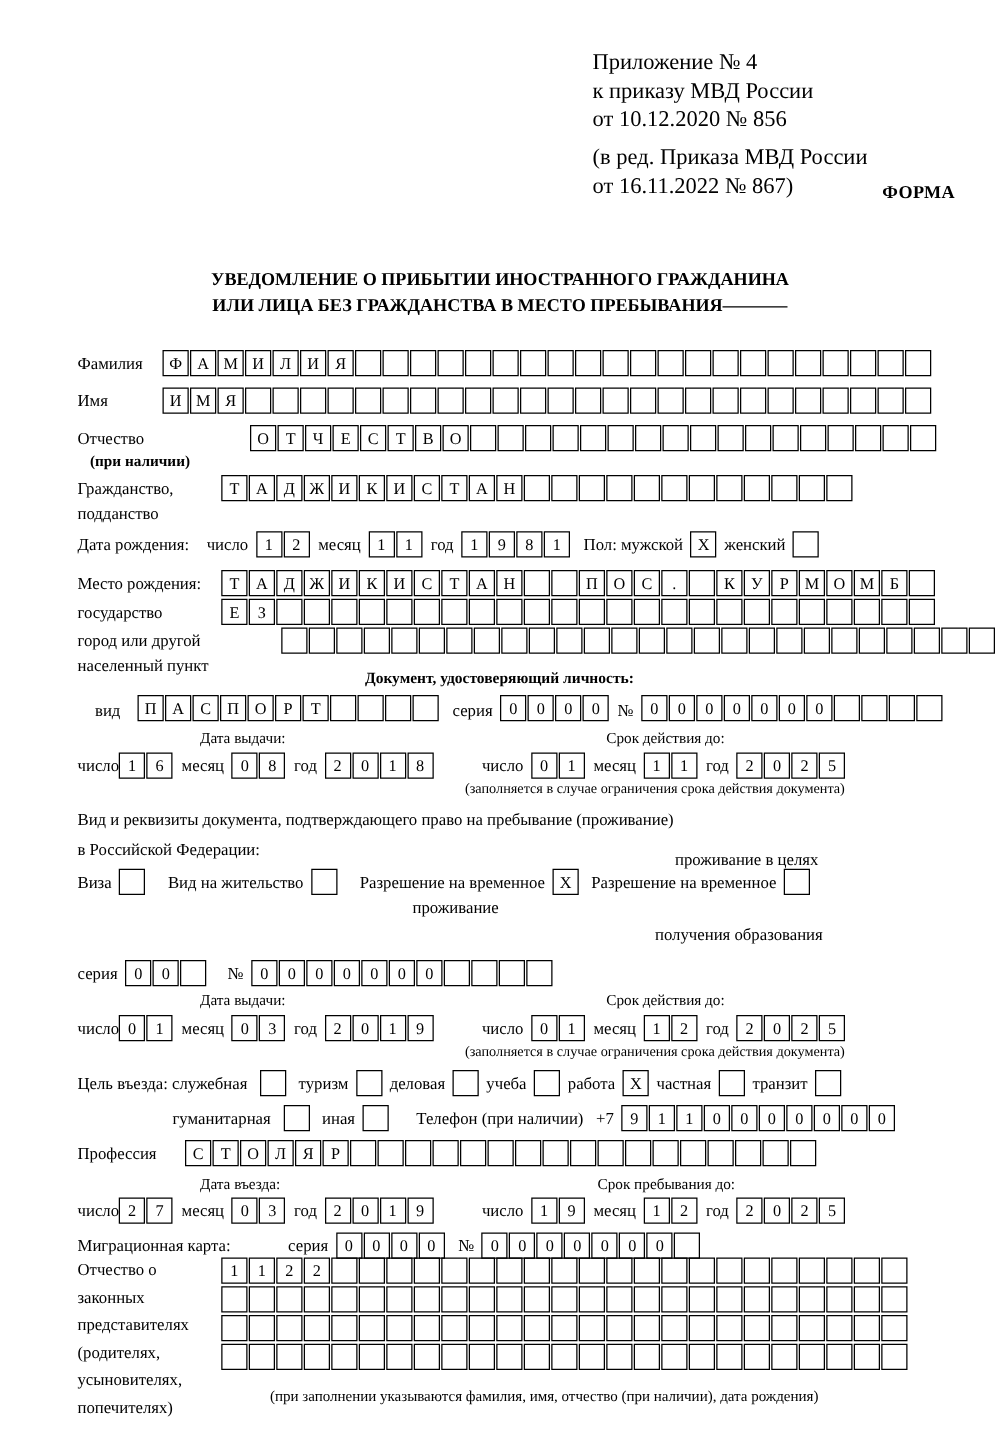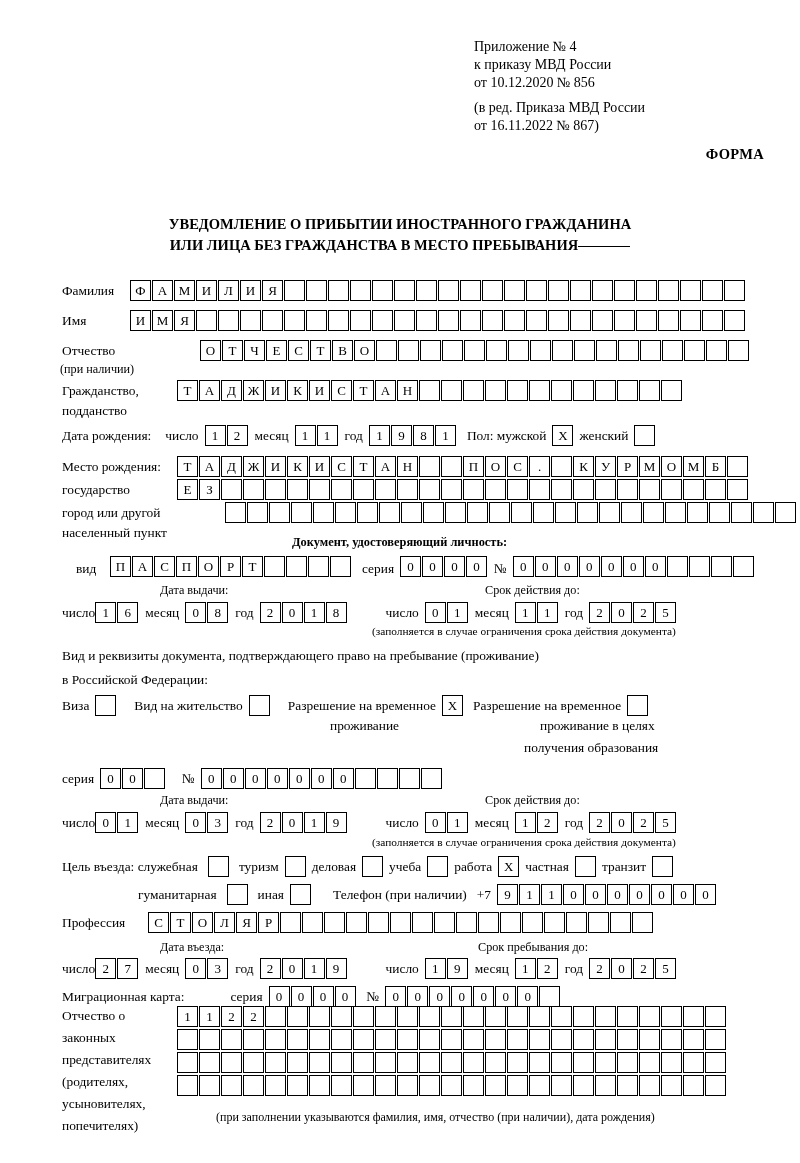--- a/index.html
+++ b/index.html
@@ -21,21 +21,21 @@
     height: 1163px;
     padding: 0;
     box-sizing: border-box;
   }
   
   .hdr {
     position: absolute;
     top: 38px;
     right: 36px;
     width: 290px;
-    font-size: 14px;
+    font-size: 18px;
     line-height: 1.28;
   }
   .hdr div { white-space: nowrap; }
   .hdr .gap { height: 7px; }
   .forma {
     position: absolute;
     top: 146px;
     right: 36px;
     font-weight: bold;
     font-size: 14.5px;
@@ -227,21 +227,21 @@
         <span class="bx"></span>
         <span class="bx"></span>
         <span class="bx"></span>
         <span class="bx"></span>
         <span class="bx"></span>
         <span class="bx"></span>
         <span class="bx"></span>
         <span class="bx"></span>
       </span>
   </div>
-  <div class="row" style="top:362px; left:60px;">
+  <div class="row" style="top:362px; left:72px;font-weight:bold;">
     <span class="lbl-s">(при наличии)</span>
   </div>
 
   <div class="row" style="top:380px; left:62px;">
     <span class="lbl" style="width:115px; display:inline-block;">Гражданство,</span>
     <span class="boxes" id="bx-citizenship">
         <span class="bx">Т</span>
         <span class="bx">А</span>
         <span class="bx">Д</span>
         <span class="bx">Ж</span>
@@ -485,21 +485,21 @@
     <span class="lbl">Виза</span>
     <span class="cbx ml6"></span>
     <span class="lbl" style="margin-left:18px;text-align:center;">Вид на жительство</span>
     <span class="cbx ml6"></span>
     <span class="lbl" style="margin-left:18px;">Разрешение на временное</span>
     <span class="cbx ml6">Х</span>
     <span class="lbl ml10">Разрешение на временное</span>
     <span class="cbx ml6"></span>
   </div>
   <div class="row" style="top:718px; left:330px;">проживание</div>
-  <div class="row" style="top:718px; left:540px;">проживание в целях</div>
+  <div class="row" style="top:680px; left:540px;">проживание в целях</div>
   <div class="row" style="top:740px; left:524px;">получения образования</div>
 
   <div class="row" style="top:768px; left:62px;">
     <span class="lbl">серия</span>
     <span class="boxes ml6" id="bx-sseries">
         <span class="bx">0</span>
         <span class="bx">0</span>
         <span class="bx"></span>
       </span>
     <span class="lbl" style="margin-left:16px;">№</span>

